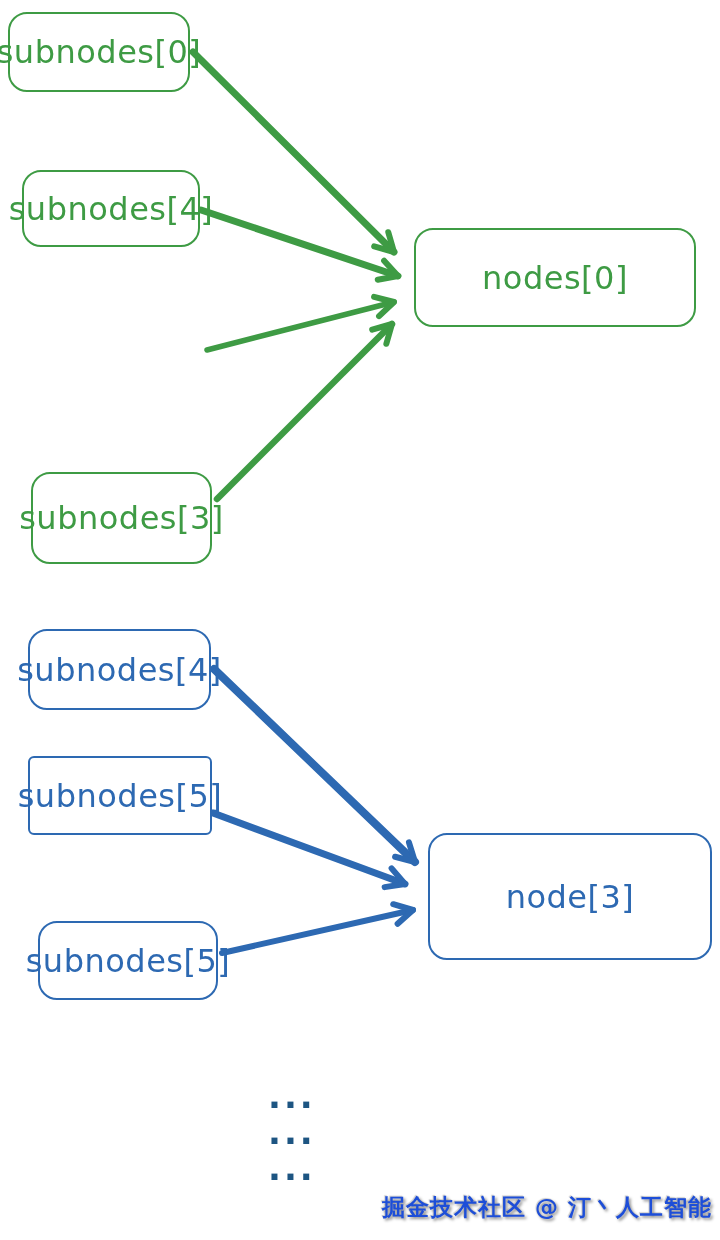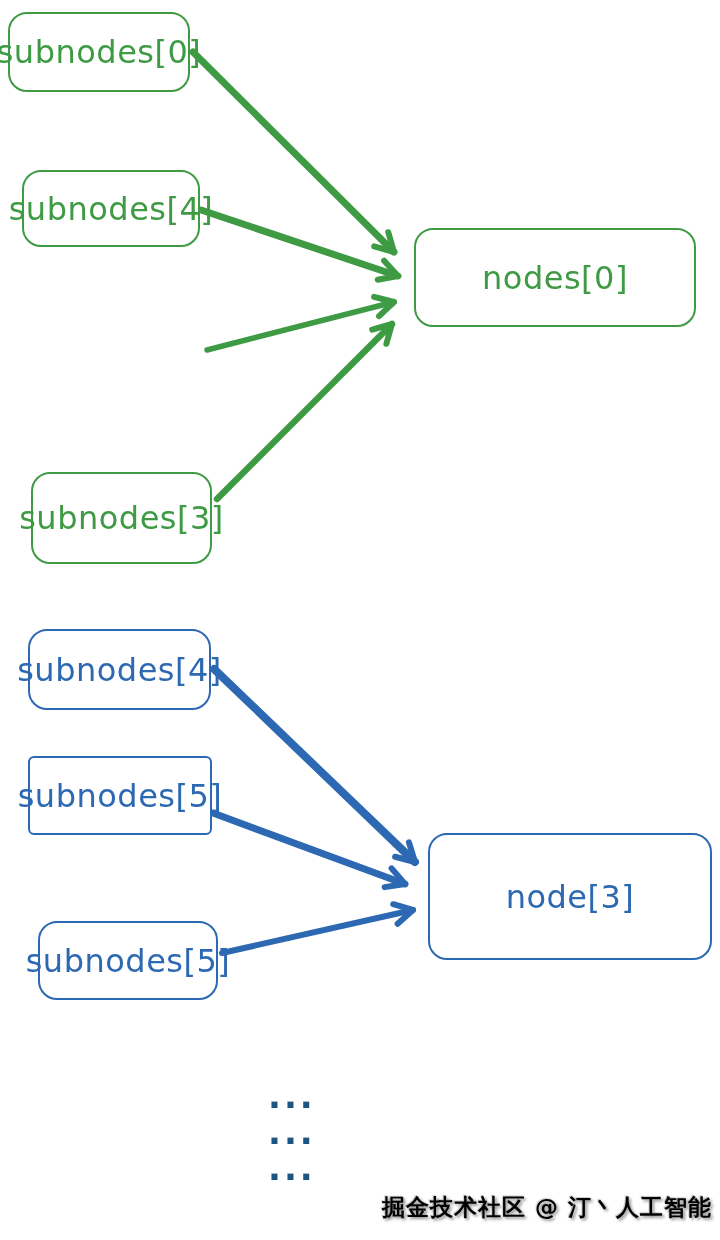--- a/index.html
+++ b/index.html
@@ -47,21 +47,21 @@
     line-height: 12px;
     height: 16px;
   }
   #watermark {
     position: absolute;
     right: 8px;
     top: 1192px;
     font-size: 23px;
     font-weight: bold;
     letter-spacing: 1px;
-    color: #000000;
+    color: #1d4ed8;
     text-shadow: 2px 2px 3px #8f8f8f, -1px -1px 1px #cccccc;
   }
 </style>
 </head>
 <body>
 
 <div id="canvas">
 
   <svg id="arrows" viewBox="0 0 720 1240" xmlns="http://www.w3.org/2000/svg">
     <defs>

